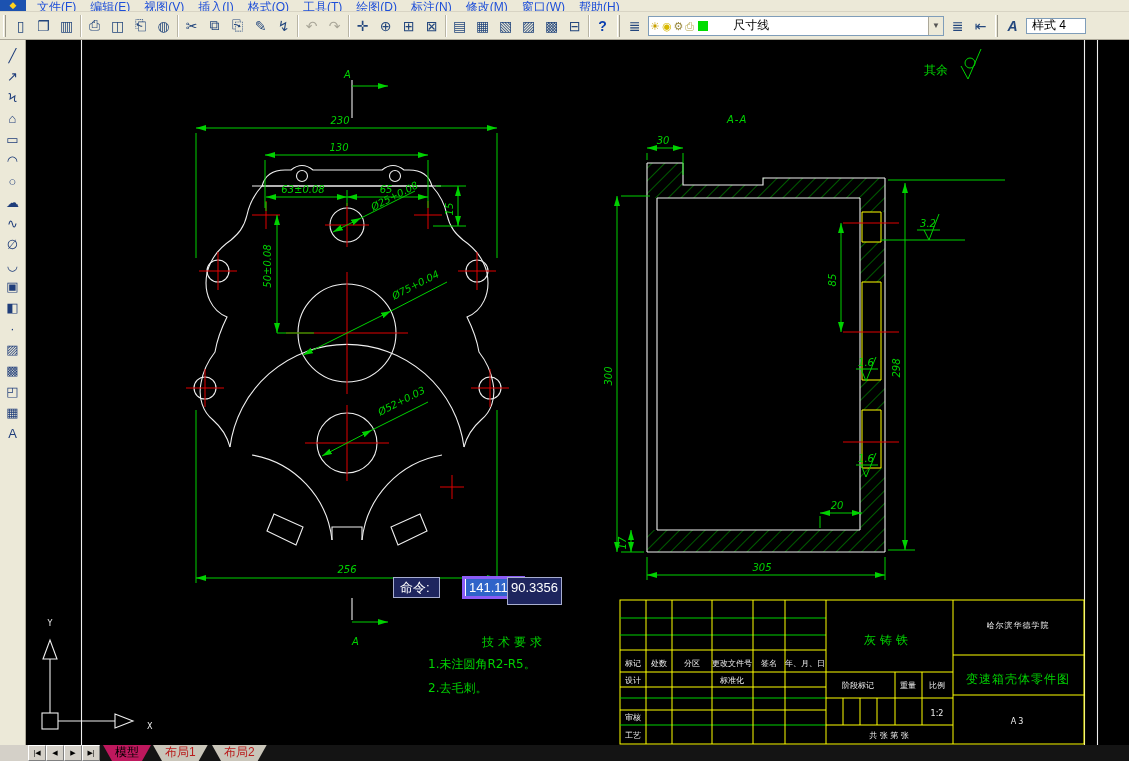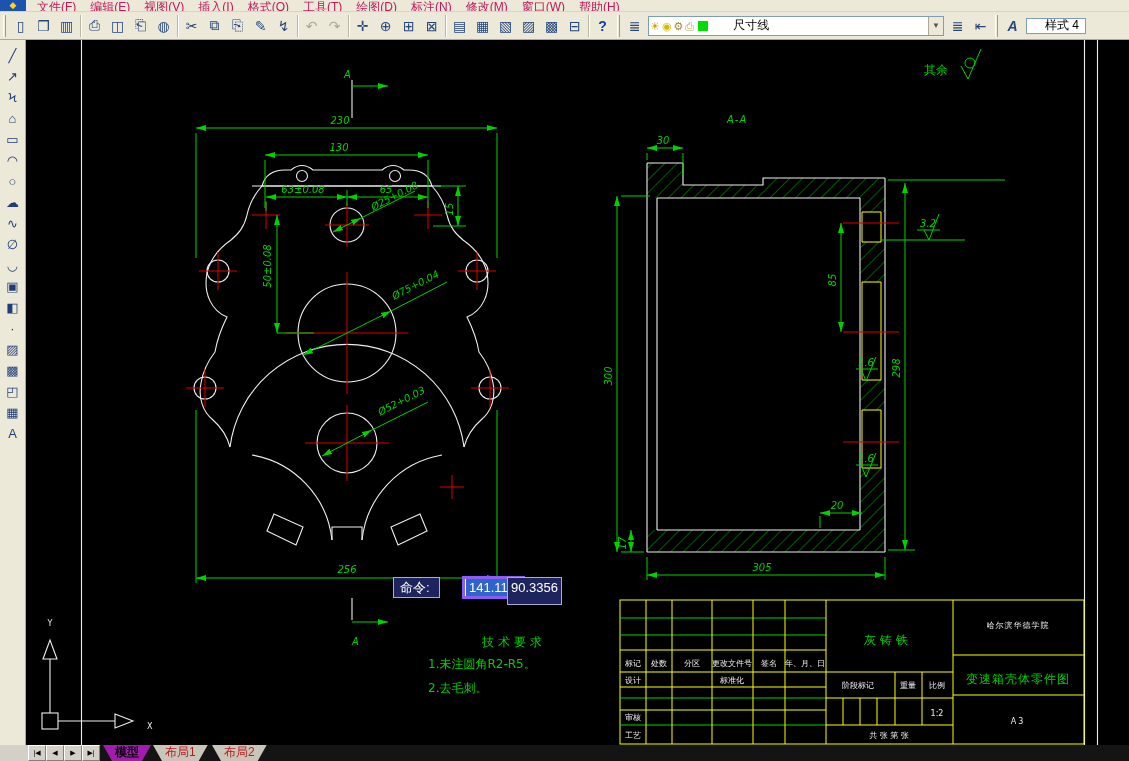--- a/index.html
+++ b/index.html
@@ -5,21 +5,21 @@
   * { margin:0; padding:0; box-sizing:border-box; }
   html,body { width:1129px; height:761px; overflow:hidden; background:#000;
               font-family:"Liberation Sans", sans-serif; }
   #app { position:relative; width:1129px; height:761px; }
 
   
   #menubar { position:absolute; left:0; top:0; width:1129px; height:12px;
              background:#ece9d8; overflow:hidden; border-bottom:1px solid #d8d4c4; }
   #menubar .appicon { position:absolute; left:0; top:0; width:26px; height:12px;
              background:#1c52b0; color:#ffd21c; font-size:9px; line-height:11px; text-align:center; }
-  #menubar .mitem { display:inline-block; font-size:12px; color:#be185d; padding:0 7px;
+  #menubar .mitem { display:inline-block; font-size:12px; color:#1d4ed8; padding:0 7px;
              line-height:16px; transform:translateY(-3px); }
   #menubar .mwrap { position:absolute; left:30px; top:0; white-space:nowrap; }
 
   
   #toolbar { position:absolute; left:0; top:12px; width:1129px; height:28px;
              background:#ece9d8; display:flex; align-items:center;
              border-bottom:1px solid #aca899; }
   .grip { width:3px; height:22px; border-left:1px solid #fff; border-right:1px solid #9d9a8d; margin:0 3px; }
   .tsep { width:1px; height:22px; background:#b9b5a5; box-shadow:1px 0 0 #fff; margin:0 2px; }
   .tbtn { width:23px; height:23px; display:flex; align-items:center; justify-content:center;
@@ -27,21 +27,21 @@
   .tbtn.dis { color:#a9a698; }
   .tbtn[data-name="toolbar-help-button"] { color:#0b3fb0; font-weight:bold; }
   #layerbox { display:flex; align-items:center; height:20px; width:296px; background:#fff;
           border:1px solid #7f9db9; margin:0 2px; font-size:12px; color:#000; }
   #layerbox .li { font-size:11px; margin:0 1px; line-height:18px; }
   #layerbox .swatch { width:10px; height:10px; margin:0 3px; }
   #layerbox .lname { flex:1; padding-left:3px;margin-left:19px; }
   #layerbox .drop { width:15px; height:18px; background:#ece9d8; border-left:1px solid #aca899;
           text-align:center; font-size:8px; line-height:18px; color:#555; }
   #stylebox { display:flex; align-items:center; height:16px; width:60px; background:#fff;
-          border:1px solid #7f9db9; margin:0 2px; font-size:12px; padding-left:18px; color:#000; }
+          border:1px solid #7f9db9; margin:0 2px; font-size:12px; padding-left:5px; color:#000; }
 
   
   #palette { position:absolute; left:0; top:40px; width:26px; height:705px;
              background:#ece9d8; border-right:1px solid #aca899; padding-top:5px; }
   .pbtn { width:22px; height:21px; margin:0 auto; display:flex; align-items:center;
           justify-content:center; font-size:13px; color:#1f3d7a; }
 
   
   #canvas { position:absolute; left:26px; top:40px; width:1103px; height:705px; background:#000; }
   #canvas svg { position:absolute; left:0; top:0; }
@@ -66,21 +66,21 @@
   #tipval2  { left:481px; top:537px; width:55px; height:28px; line-height:19px; text-align:center; }
 
   
   #tabbar { position:absolute; left:0; top:745px; width:1129px; height:16px; background:#141414; }
   #tabbar .corner { position:absolute; left:0; top:0; width:28px; height:16px; background:#d4d0c8; }
   .navbtn { position:absolute; top:0; width:18px; height:16px; background:#d4d0c8;
             border:1px solid; border-color:#fff #808080 #808080 #fff; font-size:7px;
             text-align:center; line-height:13px; color:#000; }
   .tab { position:absolute; top:0; height:16px; padding:0 12px; font-size:12px; line-height:15px;
          background:#c9c5b9; color:#b91c1c; clip-path:polygon(0 0, 100% 0, calc(100% - 9px) 100%, 9px 100%); }
-  .tab.active { background:#a21caf; font-weight:bold; color:#000; }
+  .tab.active { background:#be185d; font-weight:normal; color:#000; }
 </style>
 </head>
 <body>
 
 <div id="app" data-name="autocad-window">
 
   <div id="menubar" data-name="menu-bar">
     <span class="appicon" data-name="drawing-window-icon">◆</span>
     <span class="mwrap" data-name="menu-items"><span class="mitem" data-name="menu-file">文件(F)</span><span class="mitem" data-name="menu-edit">编辑(E)</span><span class="mitem" data-name="menu-view">视图(V)</span><span class="mitem" data-name="menu-insert">插入(I)</span><span class="mitem" data-name="menu-format">格式(O)</span><span class="mitem" data-name="menu-tools">工具(T)</span><span class="mitem" data-name="menu-draw">绘图(D)</span><span class="mitem" data-name="menu-dimension">标注(N)</span><span class="mitem" data-name="menu-modify">修改(M)</span><span class="mitem" data-name="menu-window">窗口(W)</span><span class="mitem" data-name="menu-help">帮助(H)</span></span>
   </div>

